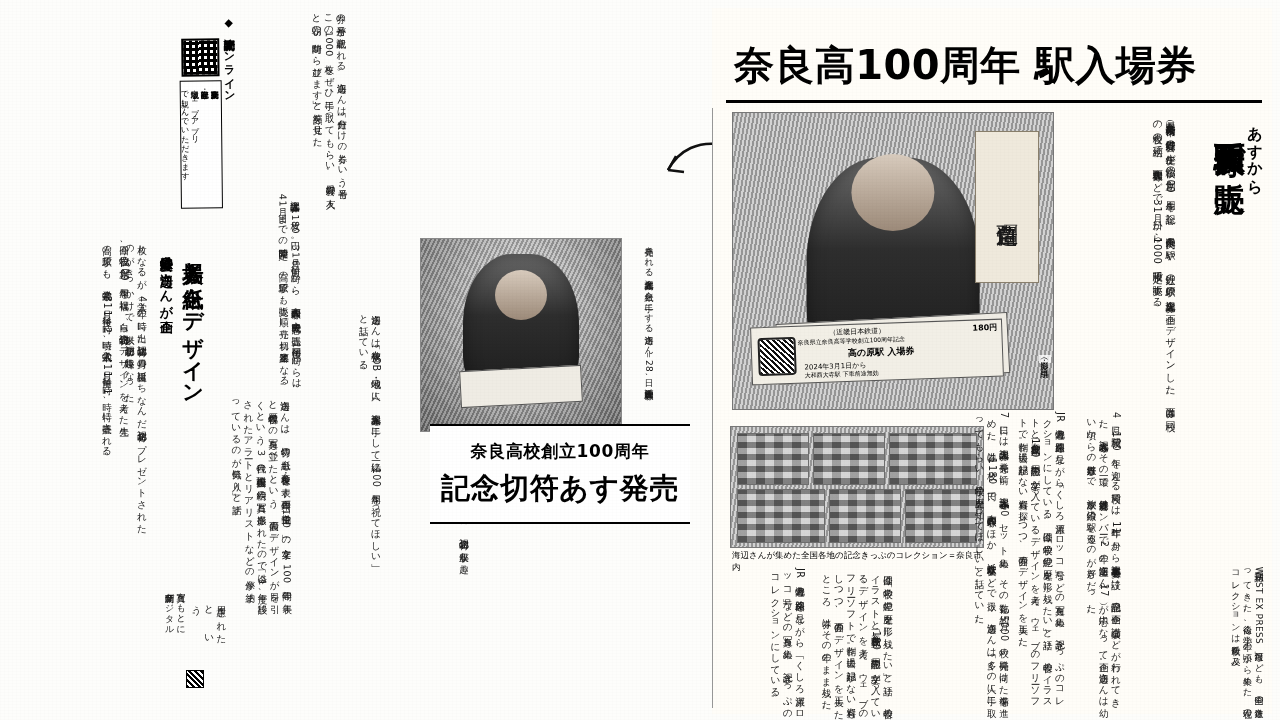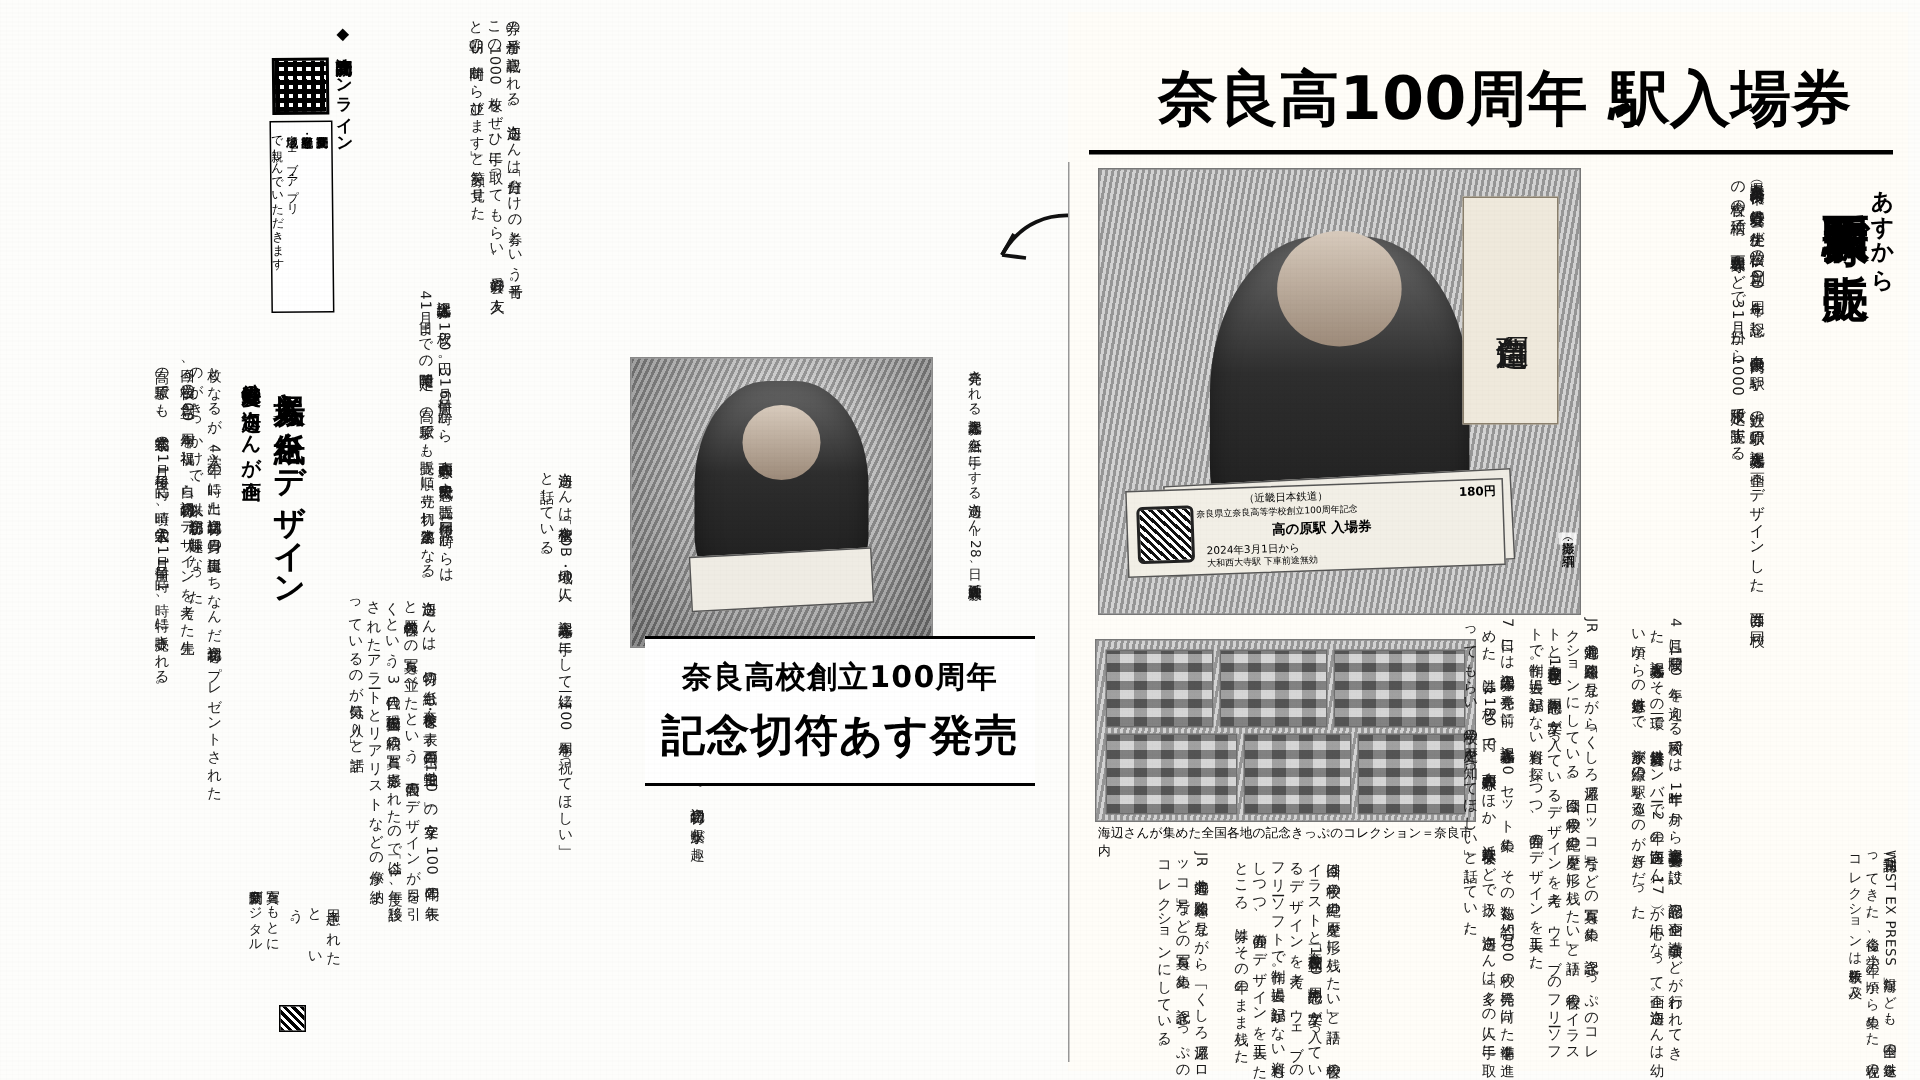--- a/index.html
+++ b/index.html
@@ -162,28 +162,28 @@
     <div class="body-col" style="position:absolute;left:220px;top:80px;height:250px;width:62px;">海辺さんは「在校生やOB・地域の人に、記念入場券を手にして一緒に100周年を祝ってほしい」と話している。</div>
 
     <div class="photo" style="position:absolute;left:320px;top:10px;width:200px;height:192px;">
       <div class="figure-person"></div>
       <div class="figure-head"></div>
       <div class="figure-card"></div>
     </div>
 
     <div class="mid-headline" style="position:absolute;left:330px;top:196px;width:260px;height:96px;background:#fff;
          display:flex;flex-direction:column;justify-content:center;align-items:center;">
-      <div class="hdl" style="font-size:20px;letter-spacing:.04em;">奈良高校創立100周年</div>
+      <div class="hdl" style="font-size:17px;letter-spacing:.04em;">奈良高校創立100周年</div>
       <div class="hdl" style="font-size:29px;margin-top:6px;letter-spacing:.02em;">記念切符あす発売</div>
     </div>
   </div>
 
   <div id="article-right">
 
-    <div class="main-title" style="position:absolute;left:22px;top:30px;margin-left:38px;">奈良高100周年 駅入場券</div>
+    <div class="main-title" style="position:absolute;left:22px;top:30px;">奈良高100周年 駅入場券</div>
     <div class="rule" style="position:absolute;left:14px;top:92px;width:536px;"></div>
 
     <div class="body-col hdl" style="position:absolute;right:8px;top:108px;height:92px;font-size:15px;">あすから</div>
     <div class="vert-bigtitle" style="position:absolute;right:26px;top:110px;height:440px;">大和西大寺駅で販売</div>
 
     <div class="body-col" style="position:absolute;right:96px;top:106px;height:300px;width:60px;font-size:10px;">県立奈良高校（奈良市）の鉄道愛好会の生徒が学校の創立100周年を記念し、奈良県内の駅や、近鉄の原駅の記念入場券を企画、デザインした。券面は同校の校舎の絵柄で、大和西大寺駅などで3月1日から1000枚限定で販売する。</div>
 
     <div class="big-photo" style="left:20px;top:104px;width:320px;height:296px;">
       <div class="figure-person" style="width:54%;height:74%;top:52%"></div>
       <div class="figure-head" style="top:14%;"></div>

